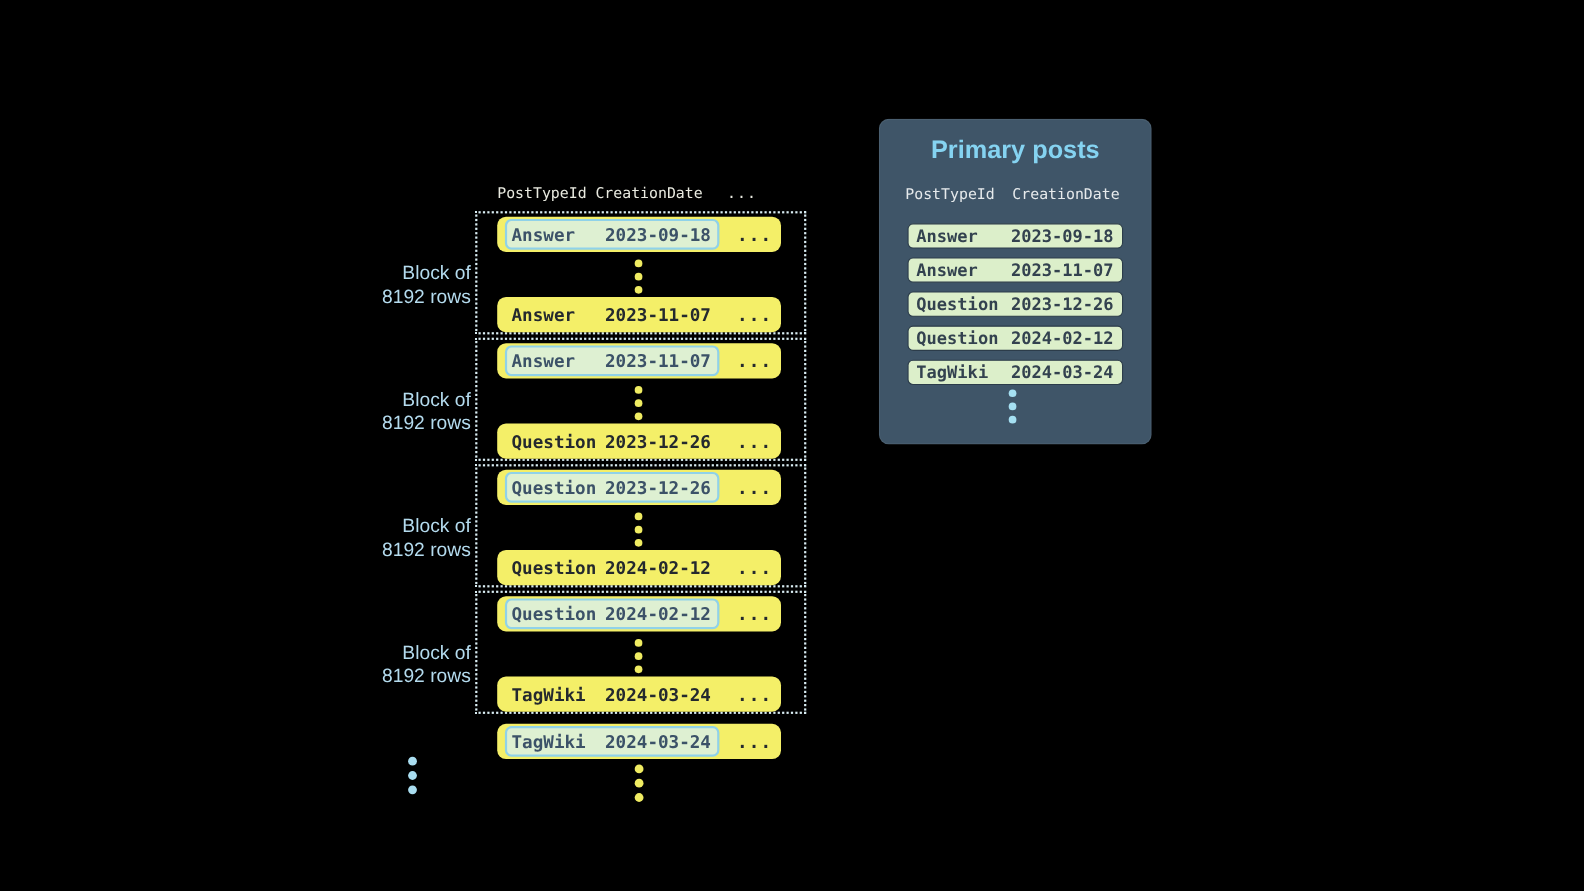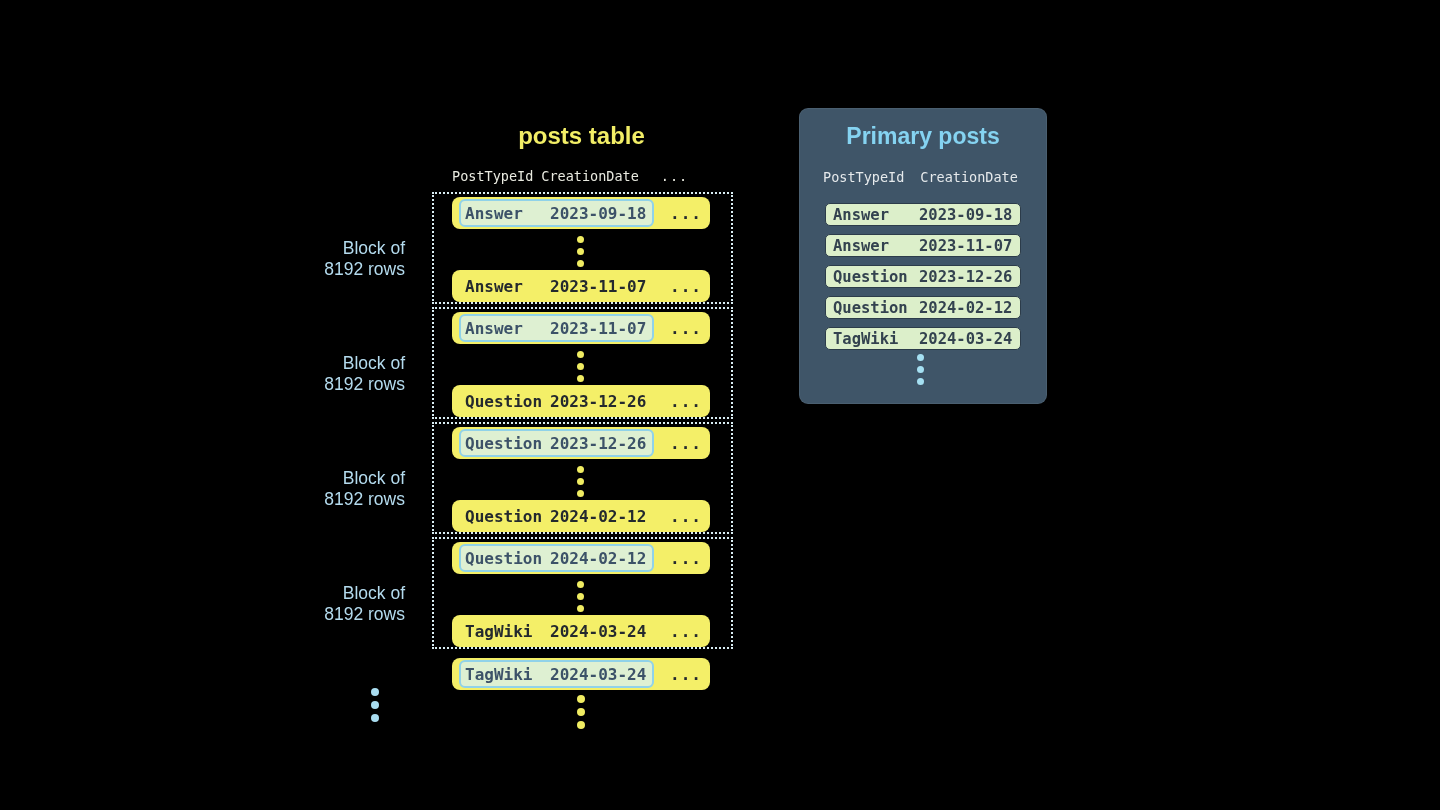--- a/index.html
+++ b/index.html
@@ -40,21 +40,21 @@
   .pmore{margin-left:auto;letter-spacing:1px;color:#24292e;}
 
   .vdots{position:absolute;display:flex;flex-direction:column;gap:5px;}
   .vdots i{display:block;border-radius:50%;}
   .ydots i{width:7px;height:7px;background:#f0ec62;}
   .ydots-big i{width:8px;height:8px;background:#f0ec62;}
   .bdots i{width:8px;height:8px;background:#a9ddf0;}
   .pdots i{width:7px;height:7px;background:#a5e0f2;}
 
   .block-label{
-    position:absolute;left:225px;width:180px;text-align:right;
+    position:absolute;left:248px;width:180px;text-align:right;
     font-size:17.5px;line-height:21px;color:#b4dbee;
   }
 
   
   .panel{
     position:absolute;left:799px;top:108px;width:248px;height:296px;
     background:#3f5568;border-radius:9px;border:1px solid rgba(255,255,255,0.06);
     box-sizing:border-box;
   }
   .panel-title{
@@ -73,21 +73,20 @@
     font-family:"DejaVu Sans Mono",monospace;font-weight:bold;font-size:15.5px;color:#33424f;
     white-space:pre;
   }
   .itype{display:inline-block;width:86px;}
 </style>
 </head>
 <body>
 
 <div class="canvas">
 
-  <div class="posts-title">posts table</div>
 
   <div class="posts-headers">
     <span>PostTypeId</span>
     <span class="h2">CreationDate</span>
     <span class="h3">...</span>
   </div>
 
   <div class="block" style="top:192px">
     <div class="prow highlight" style="top:3px">
       <span class="hl"><span class="ptype">Answer</span><span class="pdate">2023-09-18</span></span>

